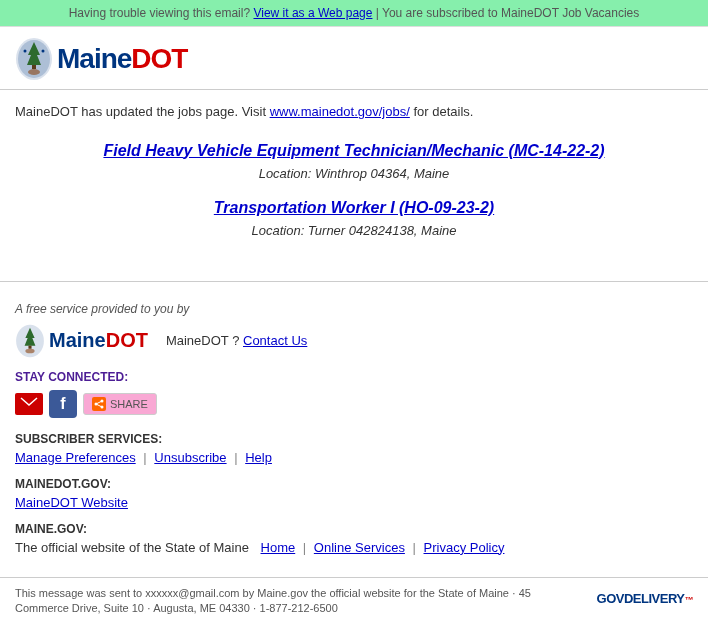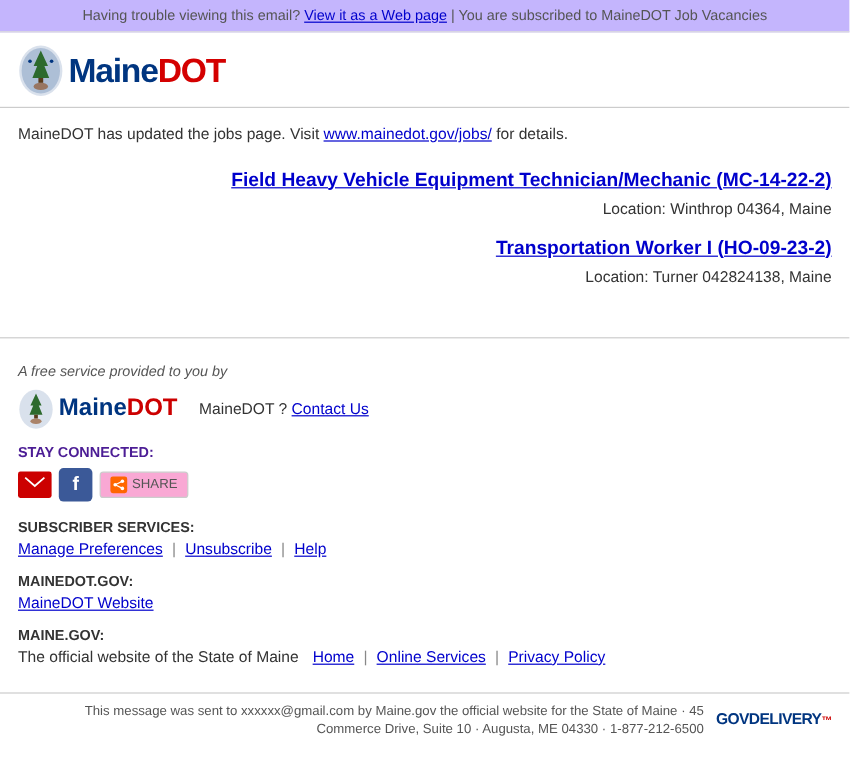--- a/index.html
+++ b/index.html
@@ -6,21 +6,21 @@
     body {
       font-family: Arial, Helvetica, sans-serif;
       font-size: 13px;
       background: #fff;
       color: #333;
       width: 708px;
     }
 
     
     .top-banner {
-      background: #c4b5fd;
+      background: #86efac;
       border-bottom: 1px solid #ddd;
       text-align: center;
       padding: 6px 10px;
       font-size: 12px;
       color: #555;
     }
     .top-banner a {
       color: #0000cc;
       text-decoration: underline;
     }
@@ -65,22 +65,23 @@
       margin-bottom: 20px;
       line-height: 1.5;
     }
     .intro-text a {
       color: #0000cc;
       text-decoration: underline;
     }
 
     
     .job-section {
-      text-align: right;
+      text-align: center;
       margin-bottom: 10px;
+      font-style: italic;
     }
     .job-title-link {
       font-size: 16px;
       font-weight: bold;
       color: #0000cc;
       text-decoration: underline;
       display: inline-block;
       margin-bottom: 6px;
     }
     .job-location {
@@ -244,21 +245,20 @@
 
     
     .bottom-message {
       border-top: 1px solid #ccc;
       padding: 8px 15px 8px 15px;
       display: flex;
       justify-content: space-between;
       align-items: center;
       font-size: 11px;
       color: #555;
-      text-align: right;
     }
     .bottom-message .govdelivery-logo {
       display: flex;
       align-items: center;
       flex-shrink: 0;
       margin-left: 10px;
     }
     .govdelivery-text {
       font-size: 14px;
       font-weight: bold;

